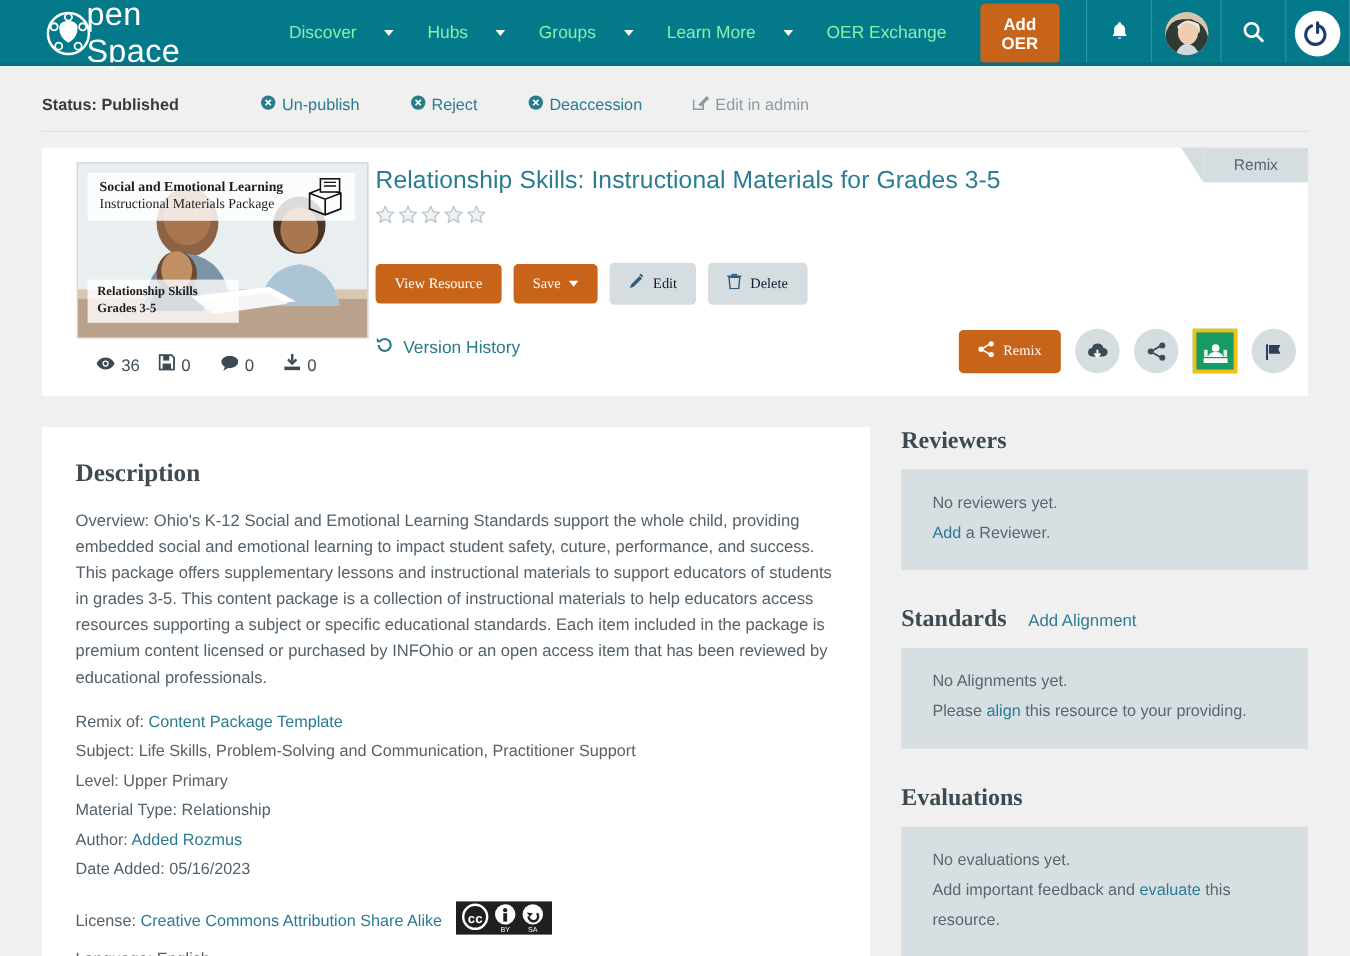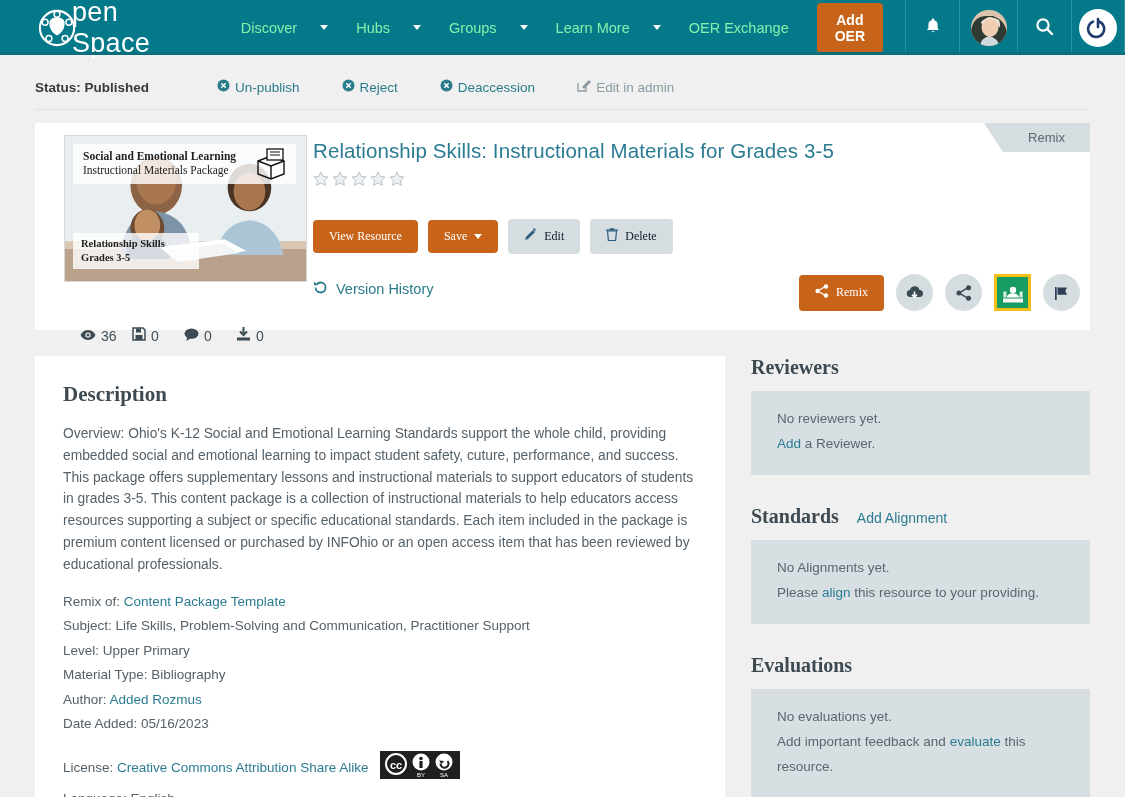--- a/index.html
+++ b/index.html
@@ -106,21 +106,21 @@
   .thumb-foot {
     position:absolute; left:8px; bottom:12px;
     background:rgba(255,255,255,.8); padding:4px 34px 4px 8px;
     font-family:"Liberation Serif", serif; font-weight:bold;
     font-size:10.5px; color:#1d1d1d; line-height:1.35;
   }
   .stats {
     display:flex; align-items:center; gap:0; margin-top:13px; padding-left:16px;
     color:#404e57; font-size:14px;
   }
-  .stat { display:flex; align-items:center; gap:5px; width:52px;margin-top:32px; }
+  .stat { display:flex; align-items:center; gap:5px; width:52px; }
 
   .res-main { flex:1; padding:16px 0 0 8px; position:relative; }
   .res-title {
     color:#2b7c93; font-size:20.5px; font-weight:400; margin:0 0 8px 0;
     letter-spacing:.1px;
   }
   .stars { display:flex; gap:3px; margin-bottom:29px; }
   .btn-row { display:flex; align-items:center; gap:10px; }
   .btn {
     font-family:"Liberation Serif", serif; font-size:12px; font-weight:normal;
@@ -502,21 +502,21 @@
       <div>
         <span>Subject:</span>
         <span>Life Skills, Problem-Solving and Communication, Practitioner Support</span>
       </div>
       <div>
         <span>Level:</span>
         <span>Upper Primary</span>
       </div>
       <div>
         <span>Material Type:</span>
-        <span>Bibliography</span>
+        <span>Relationship</span>
       </div>
       <div>
         <span>Author:</span>
         <a class="lnk">Added Rozmus</a>
       </div>
       <div>
         <span>Date Added:</span>
         <span>05/16/2023</span>
       </div>
 

